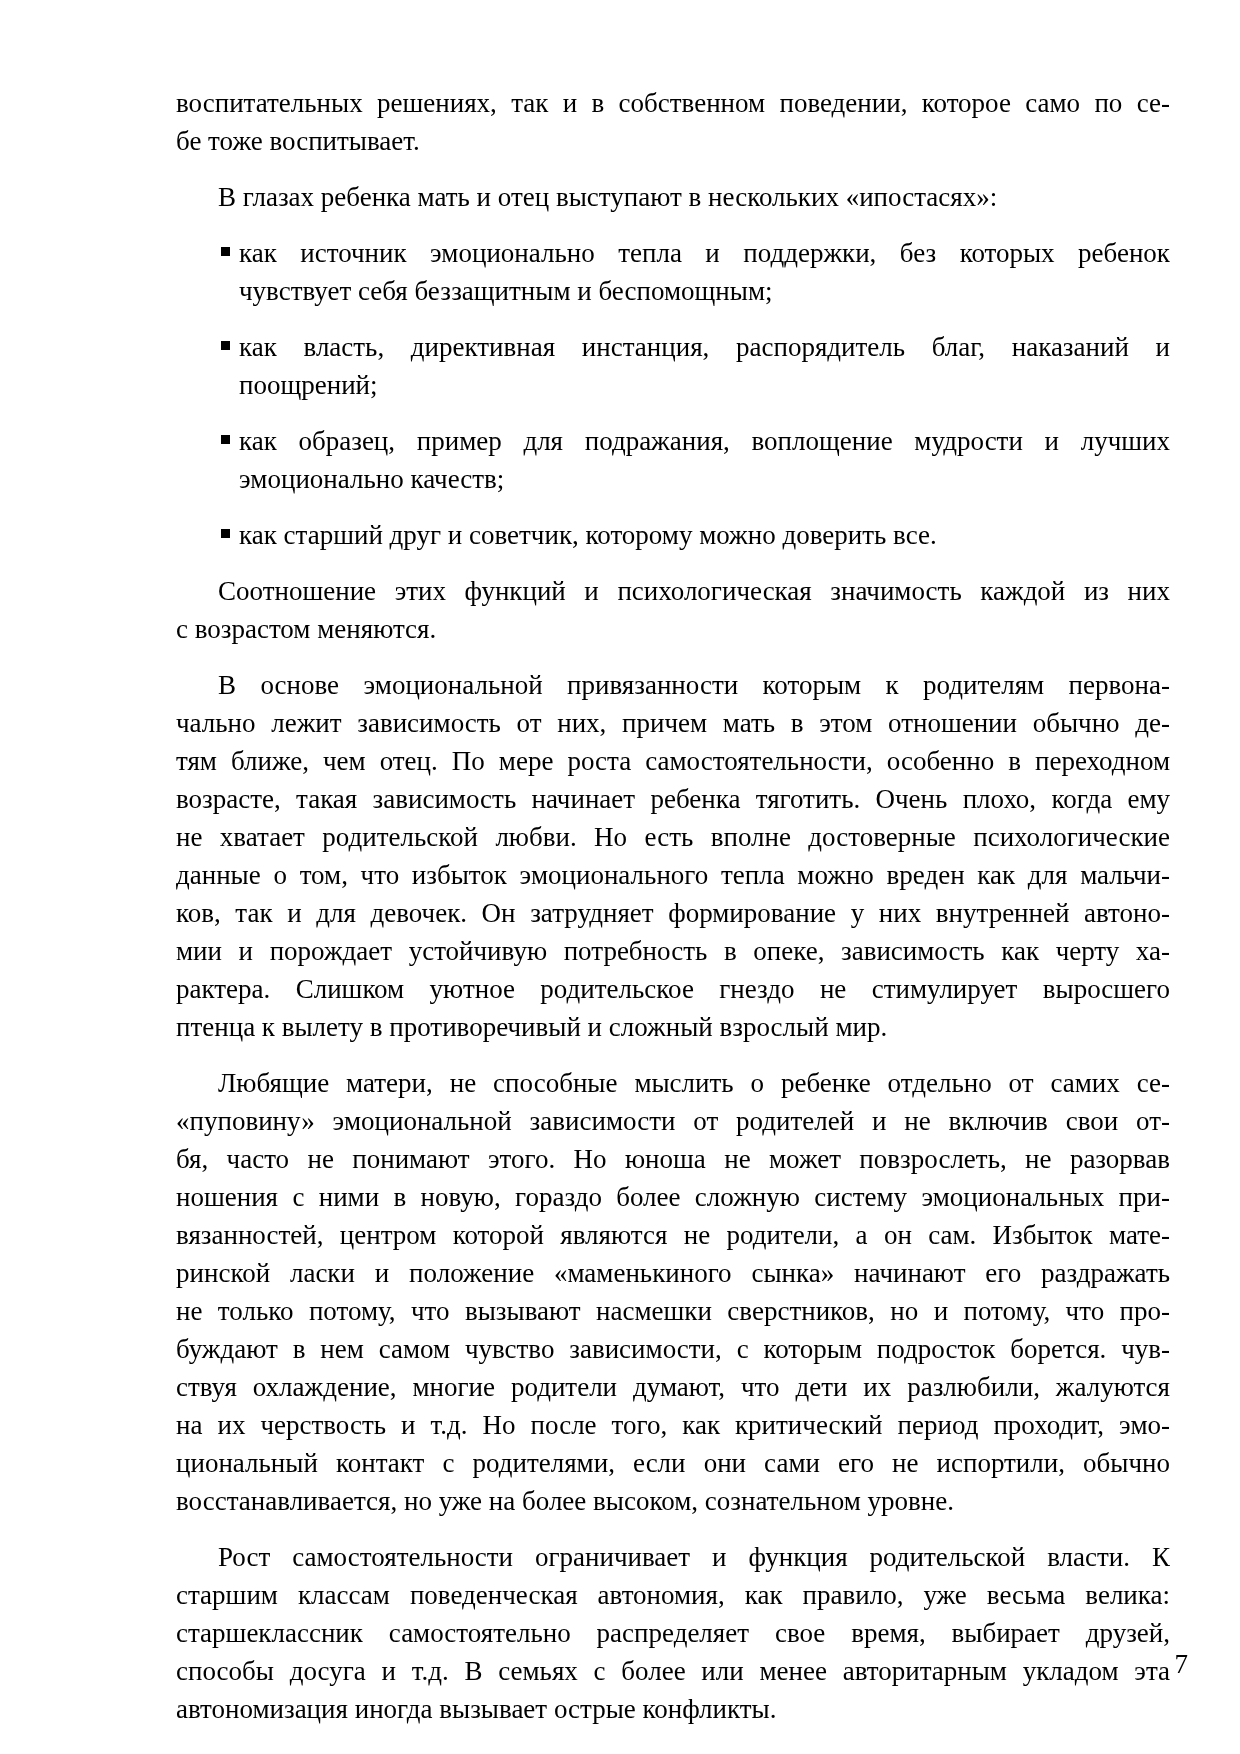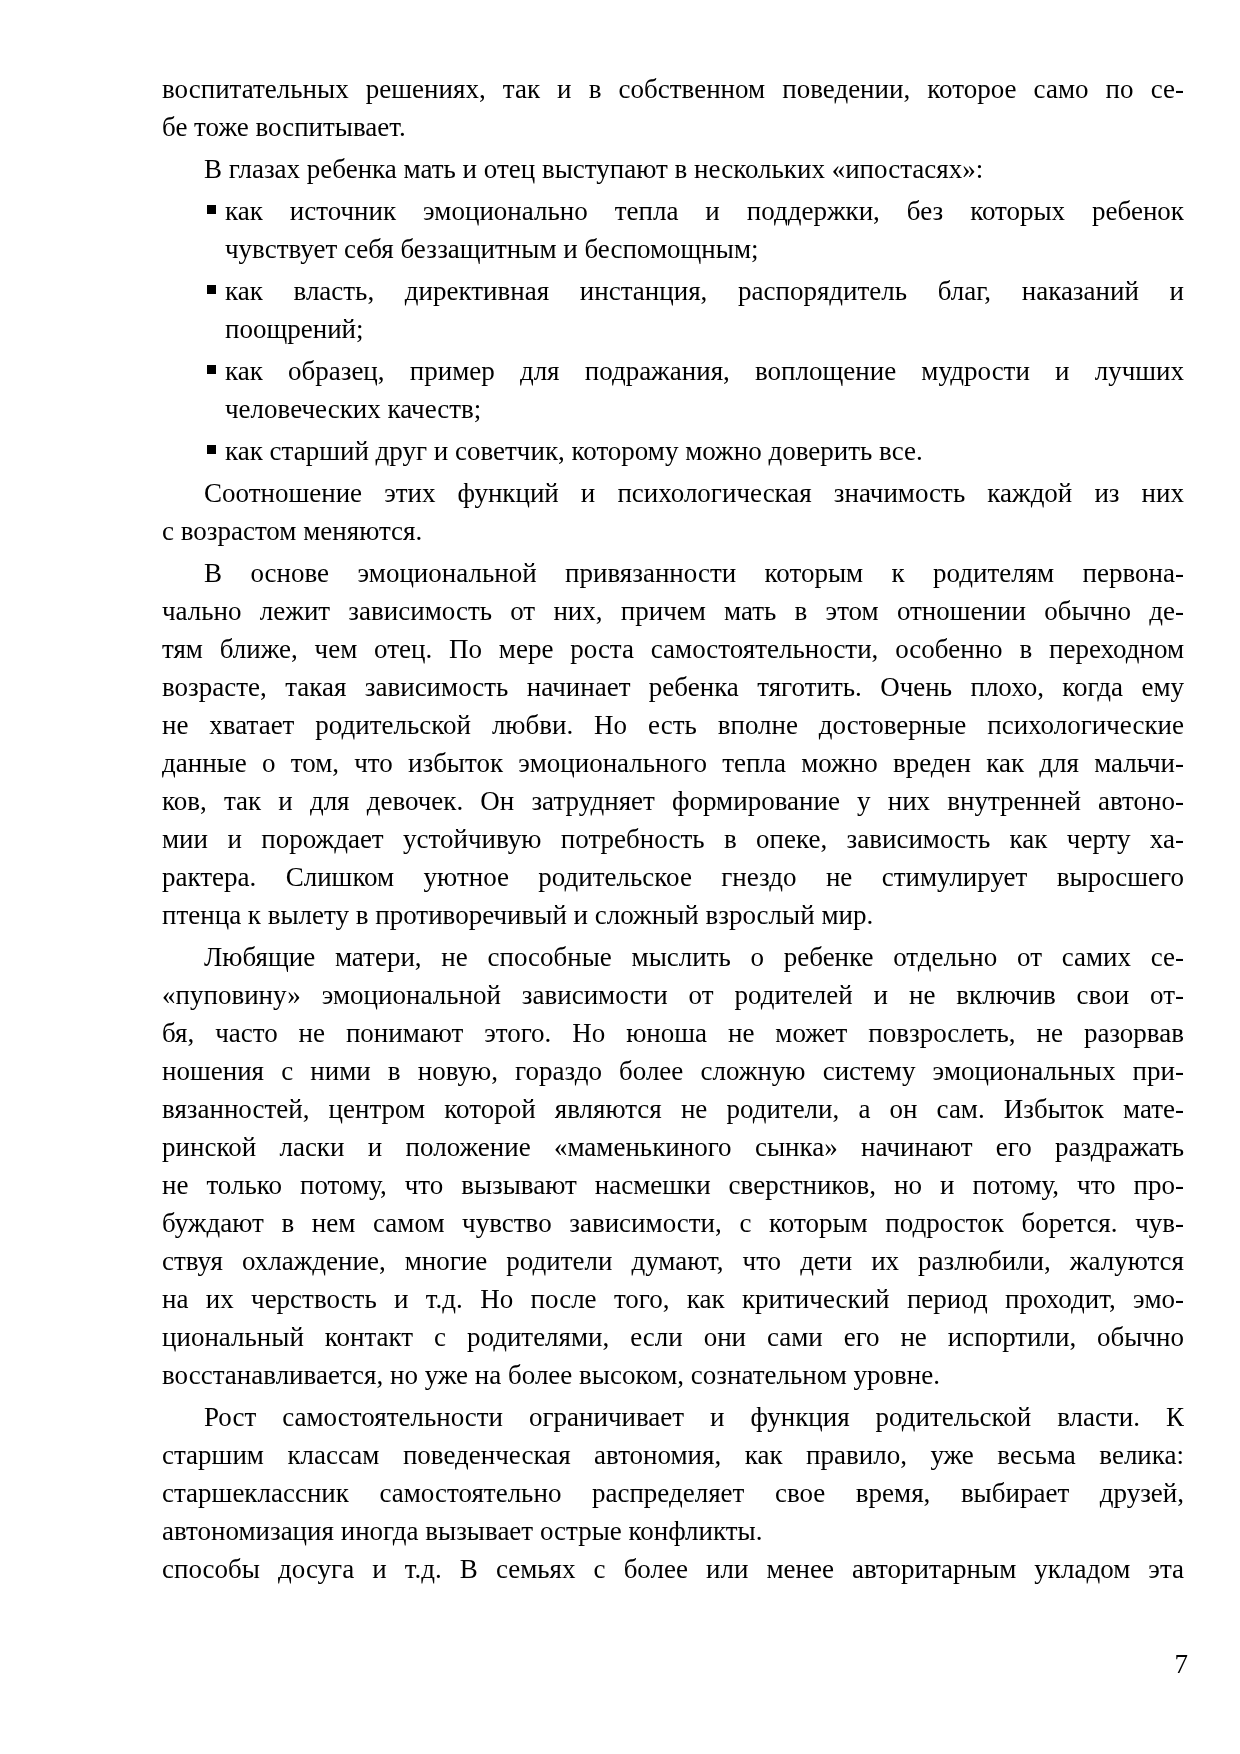--- a/index.html
+++ b/index.html
@@ -16,21 +16,21 @@
     font-family: "Liberation Serif", "DejaVu Serif", serif;
     font-size: 27px;
     overflow: hidden;
   }
   .text-column {
     position: absolute;
     left: 158px;
     top: 66px;
     width: 1030px;
   }
-  .block { margin: 4px; padding: 0; }
+  .block { margin: 18px; padding: 0; }
   .line {
     line-height: 38px;
     height: 38px;
     overflow: hidden;
     text-align: justify;
     text-align-last: justify;
     white-space: normal;
   }
   .line.last { text-align-last: left; }
   .line.indent { padding-left: 42px; }
@@ -70,21 +70,21 @@
       <div class="block bullet">
         <div class="line"><span class="bullet-marker"></span>как источник эмоционально тепла и поддержки, без которых ребенок</div>
         <div class="line last">чувствует себя беззащитным и беспомощным;</div>
       </div>
       <div class="block bullet">
         <div class="line"><span class="bullet-marker"></span>как власть, директивная инстанция, распорядитель благ, наказаний и</div>
         <div class="line last">поощрений;</div>
       </div>
       <div class="block bullet">
         <div class="line"><span class="bullet-marker"></span>как образец, пример для подражания, воплощение мудрости и лучших</div>
-        <div class="line last">человеческих качеств;</div>
+        <div class="line last">эмоционально качеств;</div>
       </div>
       <div class="block bullet">
         <div class="line last"><span class="bullet-marker"></span>как старший друг и советчик, которому можно доверить все.</div>
       </div>
       <div class="block paragraph">
         <div class="line indent">Соотношение этих функций и психологическая значимость каждой из них</div>
         <div class="line last">с возрастом меняются.</div>
       </div>
       <div class="block paragraph">
         <div class="line indent">В основе эмоциональной привязанности которым к родителям первона-</div>
@@ -109,18 +109,18 @@
         <div class="line">буждают в нем самом чувство зависимости, с которым подросток борется. чув-</div>
         <div class="line">ствуя охлаждение, многие родители думают, что дети их разлюбили, жалуются</div>
         <div class="line">на их черствость и т.д. Но после того, как критический период проходит, эмо-</div>
         <div class="line">циональный контакт с родителями, если они сами его не испортили, обычно</div>
         <div class="line last">восстанавливается, но уже на более высоком, сознательном уровне.</div>
       </div>
       <div class="block paragraph">
         <div class="line indent">Рост самостоятельности ограничивает и функция родительской власти. К</div>
         <div class="line">старшим классам поведенческая автономия, как правило, уже весьма велика:</div>
         <div class="line">старшеклассник самостоятельно распределяет свое время, выбирает друзей,</div>
+        <div class="line">способы досуга и т.д. В семьях с более или менее авторитарным укладом эта</div>
         <div class="line last">автономизация иногда вызывает острые конфликты.</div>
-        <div class="line">способы досуга и т.д. В семьях с более или менее авторитарным укладом эта</div>
       </div>
     </div>
   <div class="page-number">7</div>
 </div>
 
 </body></html>

